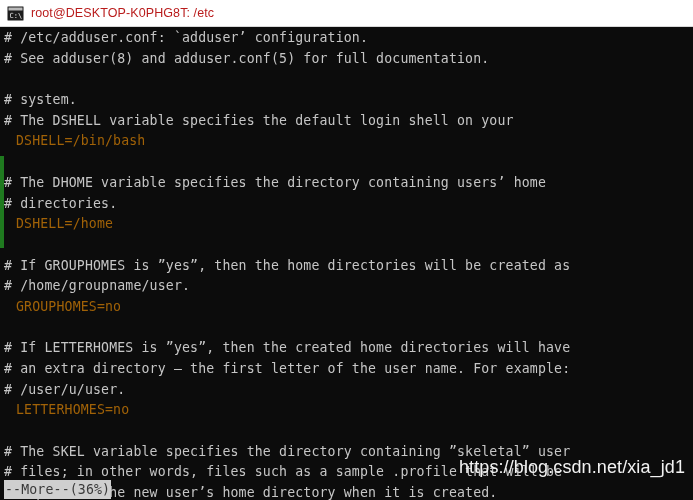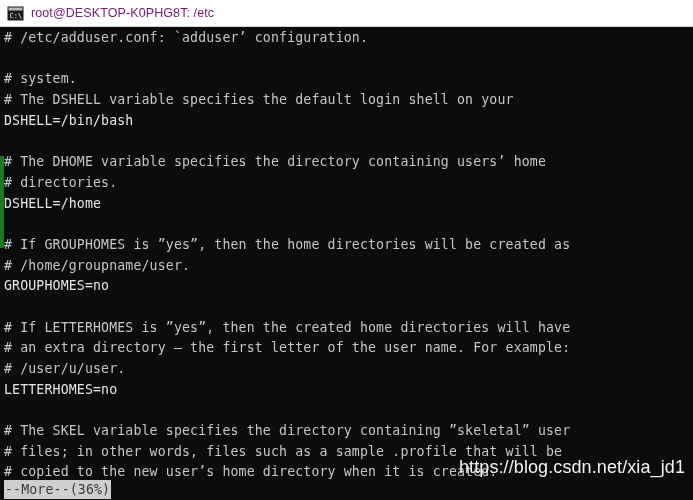--- a/index.html
+++ b/index.html
@@ -40,21 +40,21 @@
   #title-icon {
     width: 17px;
     height: 15px;
     flex: 0 0 auto;
     margin-right: 7px;
     position: relative;
   }
   #title-text {
     font-family: "Liberation Sans", sans-serif;
     font-size: 12.5px;
-    color: #701a75;
+    color: #b91c1c;
     letter-spacing: 0.1px;
     white-space: nowrap;
   }
 
   
   #screen {
     position: absolute;
     top: 27px;
     left: 0;
     width: 693px;
@@ -91,21 +91,21 @@
     height: 20.7px;
     line-height: 20.7px;
     font-family: "DejaVu Sans Mono", monospace;
     font-size: 13.2px;
     letter-spacing: 0.15px;
     white-space: pre;
     color: #cccccc;
     overflow: hidden;
   }
   .line.comment { color: #c6c6c6; }
-  .line.assign  { color: #e5e5e5; }
+  .line.assign  { color: #a16207; margin-left: 12px; }
   .line.blank   { color: transparent; }
 
   
   #statusline {
     position: absolute;
     left: 4px;
     bottom: 1px;
     height: 19px;
     line-height: 19px;
     font-family: "DejaVu Sans Mono", monospace;
@@ -146,20 +146,21 @@
   </div>
 
   <div id="screen">
 
     <div id="scrollbar-track">
       <div id="scrollbar-thumb" style="height: 92px; top: 129px;"></div>
     </div>
 
     <div id="lines">
         <div class="line comment"># /etc/adduser.conf: `adduser’ configuration.</div>
+        <div class="line comment"># See adduser(8) and adduser.conf(5) for full documentation.</div>
         <div class="line blank"></div>
         <div class="line comment"># system.</div>
         <div class="line comment"># The DSHELL variable specifies the default login shell on your</div>
         <div class="line assign">DSHELL=/bin/bash</div>
         <div class="line blank"></div>
         <div class="line comment"># The DHOME variable specifies the directory containing users’ home</div>
         <div class="line comment"># directories.</div>
         <div class="line assign">DSHELL=/home</div>
         <div class="line blank"></div>
         <div class="line comment"># If GROUPHOMES is ”yes”, then the home directories will be created as</div>

